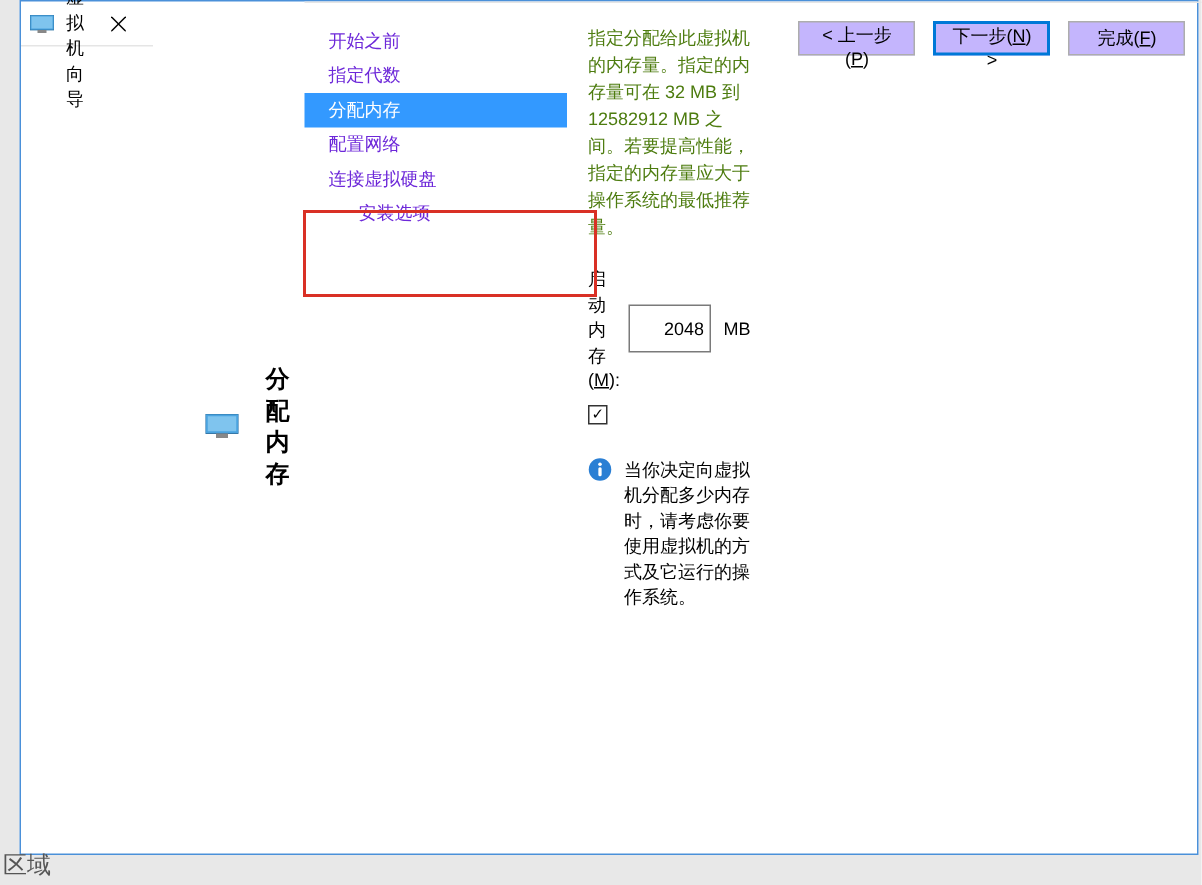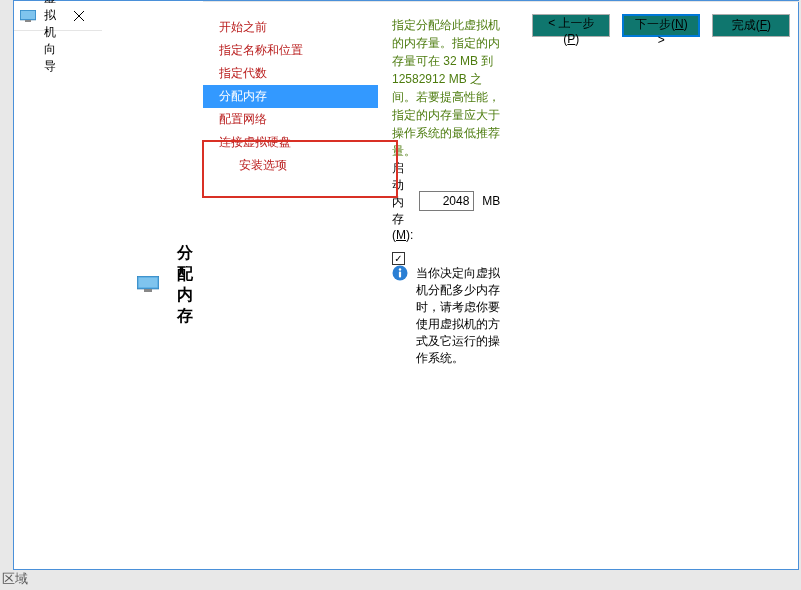--- a/index.html
+++ b/index.html
@@ -8,39 +8,39 @@
     .titlebar { height: 30px; display: flex; align-items: center; padding: 0 6px; border-bottom: 1px solid #e5e5e5; }
     .titlebar-icon { width: 16px; height: 12px; margin-right: 8px; display: flex; align-items: center; justify-content: center; }
     .monitor-svg { display: block; }
     .titlebar-text { flex: 1; font-size: 12px; color: #000; }
     .titlebar-close { width: 46px; height: 30px; display: flex; align-items: center; justify-content: center; margin: -6px -6px -6px 0; cursor: pointer; }
     .header-area { padding: 18px 10px 18px 35px; display: flex; align-items: center; gap: 18px; }
     .header-icon { width: 22px; height: 18px; }
     .header-title { font-size: 16px; font-weight: bold; color: #000; }
     .body-area { flex: 1; display: flex; border-top: 1px solid #e5e5e5; }
     .sidebar { width: 175px; padding: 14px 0 0 0; }
-    .sidebar-item { padding: 3px 8px 3px 16px; font-size: 12px; color: #b91c1c; cursor: pointer; }
+    .sidebar-item { padding: 3px 8px 3px 16px; font-size: 12px; color: #6d28d9; cursor: pointer; }
     .sidebar-item.indent { padding-left: 36px; }
     .sidebar-item.active { background: #3399ff; color: #fff; }
     .content { flex: 1; padding: 14px 18px 10px 14px; position: relative; }
     .desc-text { font-size: 12px; color: #4d7c0f; line-height: 1.5; }
     .highlight-box { border: 2px solid #d93025; position: absolute; left: 188px; top: 139px; width: 196px; height: 58px; pointer-events: none; }
-    .form-row { display: flex; align-items: center; margin-top: 0; gap: 6px; }
+    .form-row { display: flex; align-items: center; margin-top: 18px; gap: 6px; }
     .form-label { font-size: 12px; }
-    .mem-input { width: 55px; height: 20px; border: 1px solid #7a7a7a; text-align: right; padding: 0 4px; font-size: 12px; font-family: inherit; }
+    .mem-input { width: 55px; height: 32px; border: 1px solid #7a7a7a; text-align: right; padding: 0 4px; font-size: 12px; font-family: inherit; }
     .unit { font-size: 12px; margin-left: 2px; }
     .check-row { display: flex; align-items: center; margin-top: 10px; gap: 6px; }
     .checkbox { width: 13px; height: 13px; border: 1px solid #333; display: inline-flex; align-items: center; justify-content: center; font-size: 10px; line-height: 1; cursor: pointer; }
-    .info-row { display: flex; align-items: flex-start; gap: 8px; }
+    .info-row { display: flex; align-items: flex-start; margin-top: 22px; gap: 8px; }
     .info-icon { width: 16px; height: 16px; flex-shrink: 0; }
     .button-bar { border-top: 1px solid #e5e5e5; padding: 12px 14px; display: flex; justify-content: flex-end; gap: 12px; }
-    .btn { min-width: 78px; height: 23px; border: 1px solid #adadad; background: #0f766e; font-size: 12px; font-family: inherit; cursor: pointer; padding: 0 10px; }
+    .btn { min-width: 78px; height: 23px; border: 1px solid #adadad; background: #c4b5fd; font-size: 12px; font-family: inherit; cursor: pointer; padding: 0 10px; }
     .btn.default { border: 2px solid #0078d7; }
     .underline { text-decoration: underline; }
-    .footer-fragment { position: absolute; left: 0; bottom: 0; font-size: 13px; color: #555; padding: 2px; }
+    .footer-fragment { position: absolute; left: 0; bottom: 0; font-size: 16px; color: #555; padding: 2px; }
   </style>
 </head>
 <body>
 
 <div class="window">
 
   <div class="titlebar">
     <span class="titlebar-icon">
       <svg class="monitor-svg" width="16" height="12" viewBox="0 0 16 12">
         <rect x="0" y="0" width="16" height="10" fill="#4aa3df" stroke="#2a6fa0" stroke-width="0.5"></rect>
@@ -66,21 +66,20 @@
       </svg>
     </span>
     <span class="header-title">分配内存</span>
   </div>
 
   <div class="body-area">
 
     <div class="sidebar">
       <div id="sidebar-list">
           <div class="sidebar-item">开始之前</div>
-          <div class="sidebar-item">指定名称和位置</div>
           <div class="sidebar-item">指定代数</div>
           <div class="sidebar-item active">分配内存</div>
           <div class="sidebar-item">配置网络</div>
           <div class="sidebar-item">连接虚拟硬盘</div>
           <div class="sidebar-item indent">安装选项</div>
         </div>
     </div>
 
     <div class="content">
       <div class="desc-text">指定分配给此虚拟机的内存量。指定的内存量可在 32 MB 到 12582912 MB 之间。若要提高性能，指定的内存量应大于操作系统的最低推荐量。</div>

